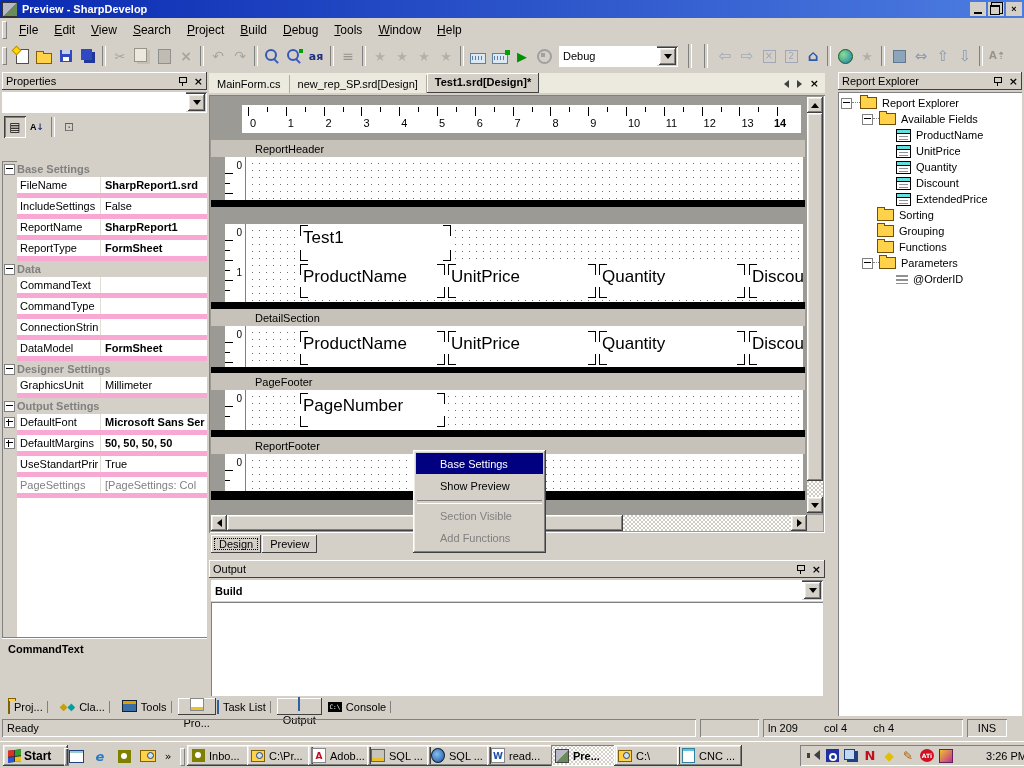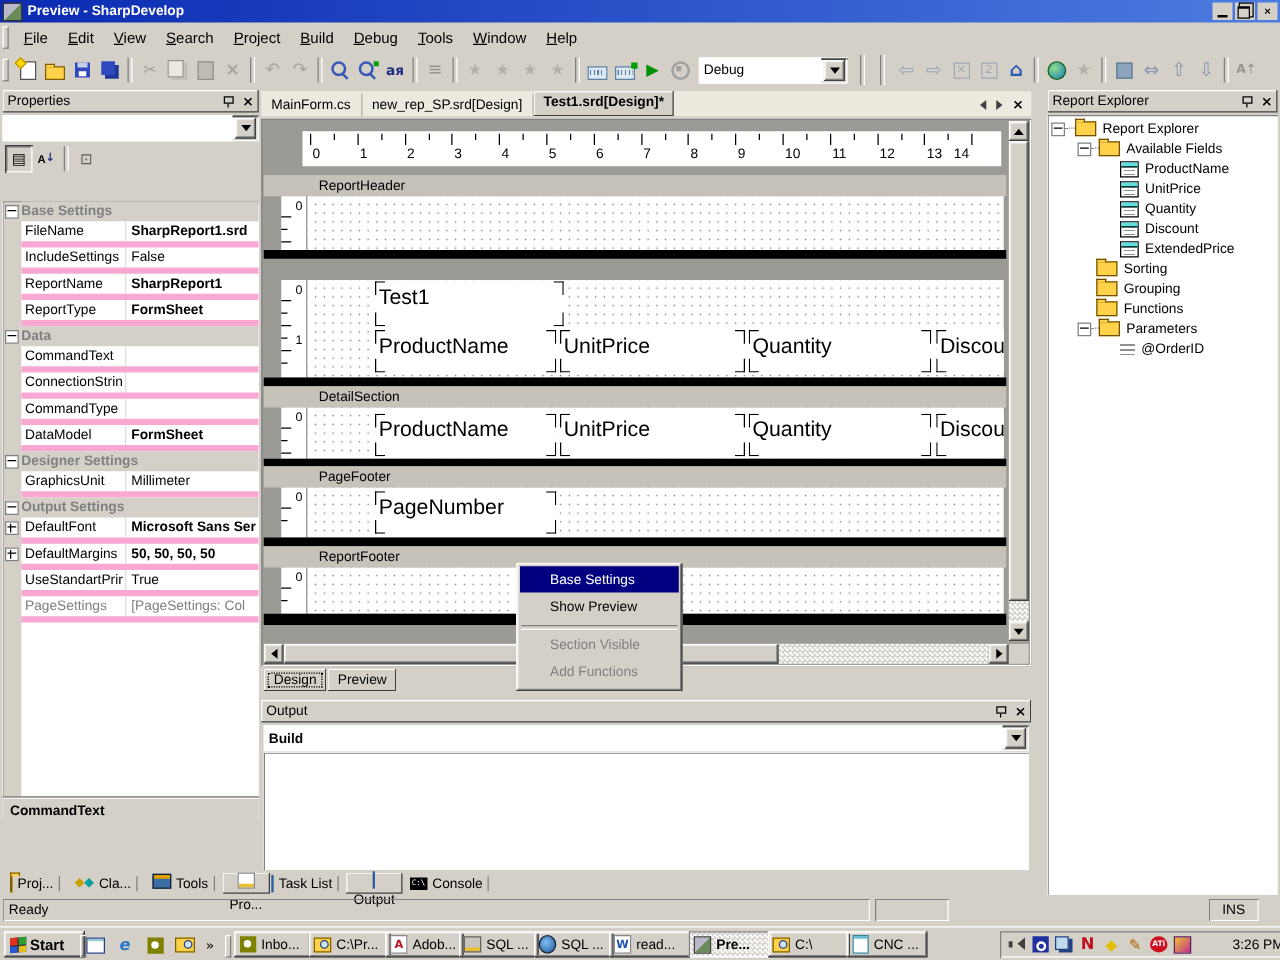--- a/index.html
+++ b/index.html
@@ -435,25 +435,25 @@
         <div class="pgrow">
           <span class="pgname">ReportType</span>
           <span class="pgval pgbold">FormSheet</span>
         </div>
         <div class="pgrow pgcat">Data<span class="exp gexp" style="left: -13px; top: 3px;"></span></div>
         <div class="pgrow">
           <span class="pgname">CommandText</span>
           <span class="pgval"></span>
         </div>
         <div class="pgrow">
+          <span class="pgname">CommandType</span>
+          <span class="pgval"></span>
+        </div>
+        <div class="pgrow">
           <span class="pgname">ConnectionStrin</span>
-          <span class="pgval"></span>
-        </div>
-        <div class="pgrow">
-          <span class="pgname">CommandType</span>
           <span class="pgval"></span>
         </div>
         <div class="pgrow">
           <span class="pgname">DataModel</span>
           <span class="pgval pgbold">FormSheet</span>
         </div>
         <div class="pgrow pgcat">Designer Settings<span class="exp gexp" style="left: -13px; top: 3px;"></span></div>
         <div class="pgrow">
           <span class="pgname">GraphicsUnit</span>
           <span class="pgval">Millimeter</span>
@@ -532,21 +532,21 @@
         <span class="rtickM" style="left: 421.8px; top: 2px;"></span>
         <span class="rnum" style="left: 423.8px; top: 12px;">11</span>
         <span class="rtickm" style="left: 440.7px;"></span>
         <span class="rtickM" style="left: 459.6px; top: 2px;"></span>
         <span class="rnum" style="left: 461.6px; top: 12px;">12</span>
         <span class="rtickm" style="left: 478.5px;"></span>
         <span class="rtickM" style="left: 497.4px; top: 2px;"></span>
         <span class="rnum" style="left: 499.4px; top: 12px;">13</span>
         <span class="rtickm" style="left: 516.3px;"></span>
         <span class="rtickM" style="left: 535.2px; top: 2px;"></span>
-        <span class="rnum" style="left: 521px; top: 12px;">14</span>
+        <span class="rnum" style="left: 532px; top: 12px; font-weight: bold;">14</span>
       </div>
       <div class="sec-label" style="left: 2px; top: 45px;">
         <span>ReportHeader</span>
       </div>
       <div class="strip" style="left: 16px; top: 62px; width: 20px; height: 43px;">
         <span class="snum" style="top: 3px;">0</span>
         <span class="sdash" style="top: 16px; width: 8px;"></span>
         <span class="sdash" style="top: 26px; width: 5px;"></span>
         <span class="sdash" style="top: 36px; width: 8px;"></span>
       </div>
@@ -769,20 +769,25 @@
       <div class="cmsep" style="top: 50px;"></div>
       <div class="cmitem cmdis" style="top: 55px;">Section Visible</div>
       <div class="cmitem cmdis" style="top: 77px;">Add Functions</div>
     </div>
 
   <div id="statusbar">
     <div class="spanel s1" style="left:2px;width:694px;">
       <span>Ready</span>
     </div>
     <div class="spanel s1" style="left:700px;width:59px;"></div>
+    <div class="spanel s1" style="left:763px;width:200px;gap:26px;">
+      <span>ln 209</span>
+      <span>col 4</span>
+      <span>ch 4</span>
+    </div>
     <div class="spanel s1" style="left:967px;width:40px;justify-content:center;">
       <span>INS</span>
     </div>
   </div>
 
   <div id="taskbar">
       <div class="startbtn r2" style="left: 3px; top: 3px; width: 55px; height: 21px;">
         <span class="flag">
           <i style="background: rgb(224, 48, 32);"></i>
           <i style="background: rgb(48, 160, 48);"></i>

